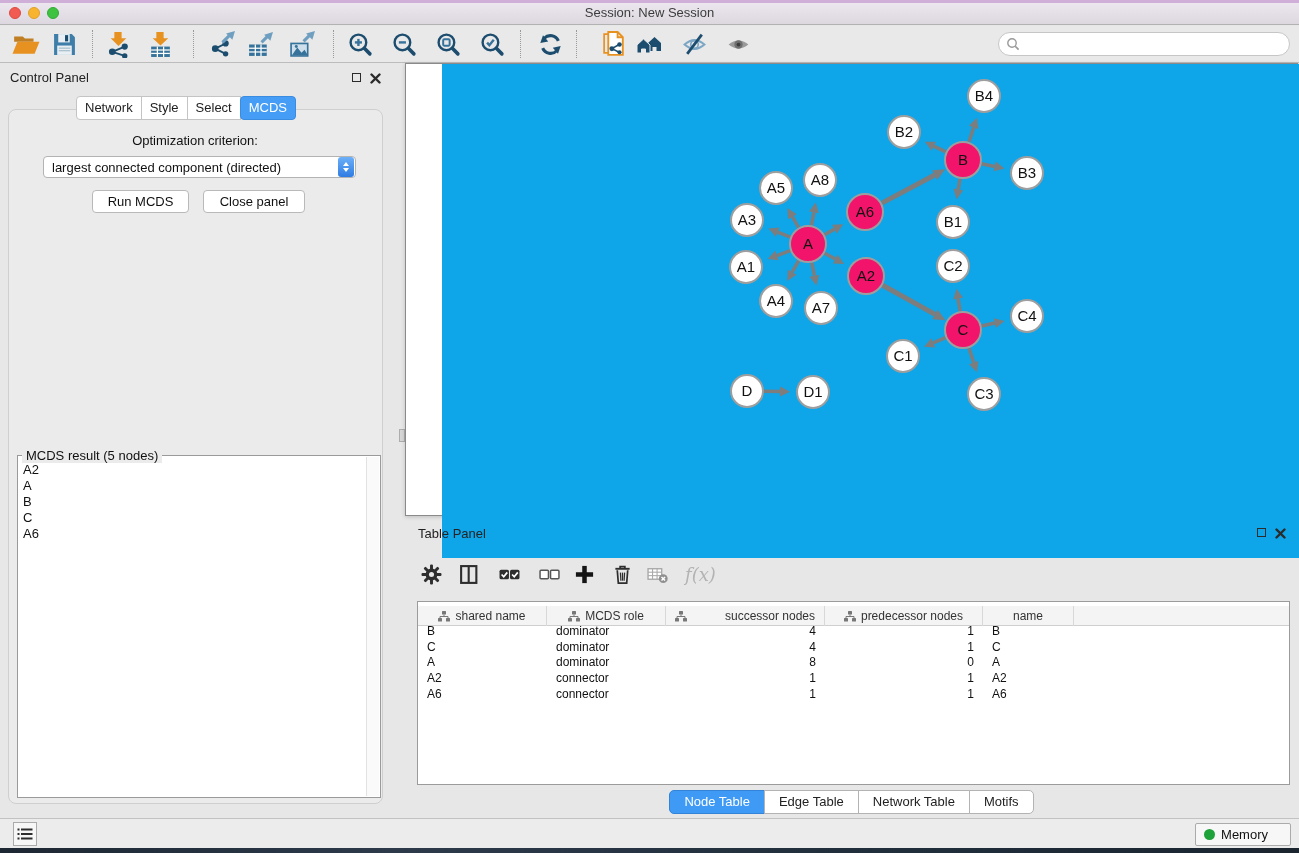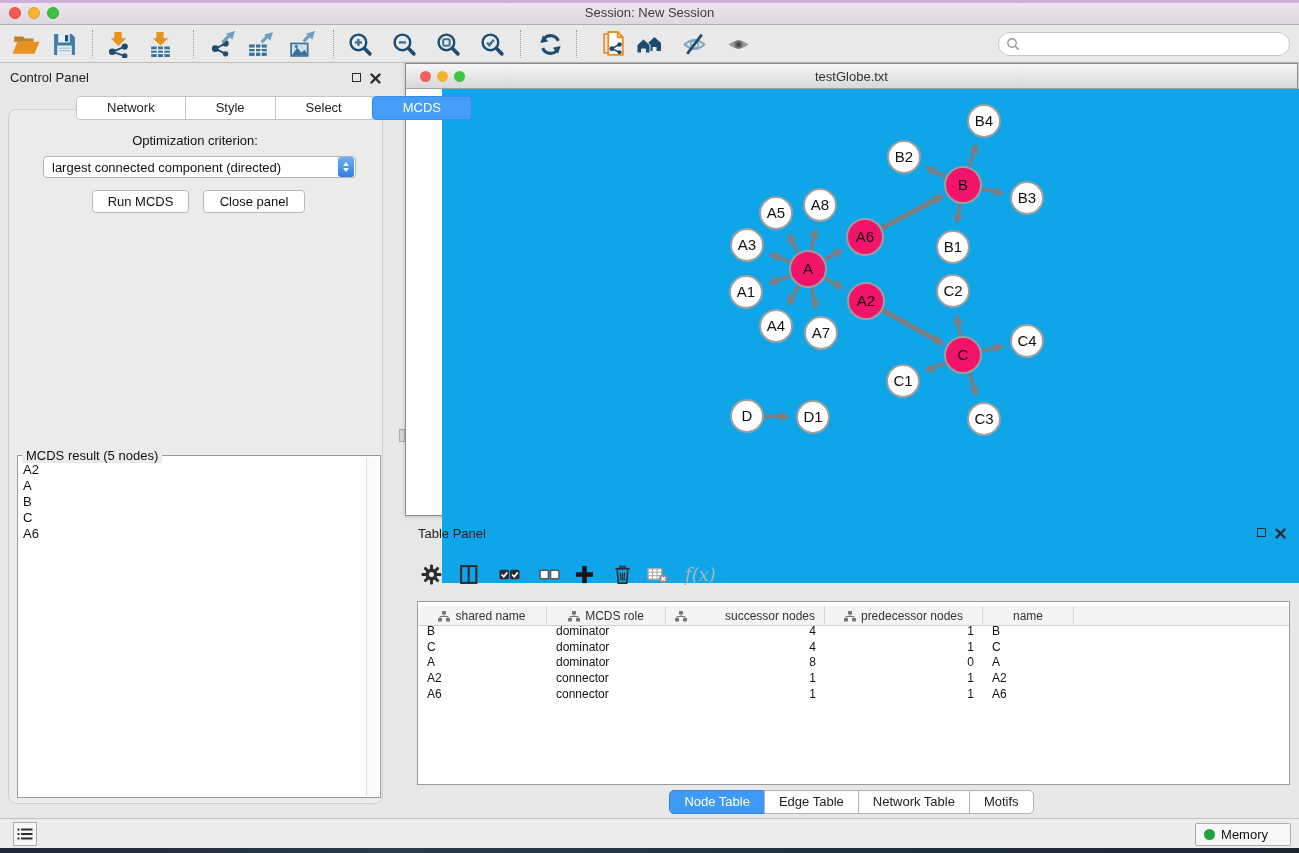--- a/index.html
+++ b/index.html
@@ -24,21 +24,21 @@
     border:1px solid #c6c6c6; border-radius:12px; display:flex; align-items:center; padding-left:7px; }
   .searchbox input { border:none; outline:none; flex:1; font-size:12px; background:transparent; margin-left:4px; }
 
   
   .control-panel { position:absolute; left:0; top:63px; width:390px; height:755px; }
   .panel-title { position:absolute; left:10px; top:7px; font-size:13px; color:#222; }
   .panel-icons { position:absolute; top:10px; display:flex; gap:9px; }
   .cp-content { position:absolute; left:8px; top:46px; width:375px; height:695px;
     background:#ebebeb; border:1px solid #cfcfcf; border-radius:8px; }
   .cp-tabs { position:absolute; left:77px; top:33px; display:flex; z-index:2; }
-  .cp-tab { padding:3px 30px 4px; font-size:13px; color:#222; background:#fff;
+  .cp-tab { padding:3px 8px 4px; font-size:13px; color:#222; background:#fff;
     border:1px solid #c4c4c4; margin-left:-1px; }
   .cp-tab:first-child { border-radius:4px 0 0 4px; }
   .cp-tab.selected { background:#459df6; border-color:#3a8ce0; color:#fff; border-radius:4px; }
   .opt-label { position:absolute; left:0; top:70px; width:390px; text-align:center; font-size:13px; color:#111; }
   .dropdown { position:absolute; left:43px; top:93px; width:313px; height:22px; background:#fff;
     border:1px solid #b3b3b3; border-radius:4px; display:flex; align-items:center; }
   .dropdown .dd-text { flex:1; font-size:13px; color:#111; padding-left:8px; white-space:nowrap; overflow:hidden; }
   .dd-stepper { width:16px; height:20px; margin-right:1px; border-radius:3px;
     background:linear-gradient(#6cb0f9,#2f7ce2); display:flex; flex-direction:column; align-items:center; justify-content:center; gap:2px; }
   .dd-stepper i { width:0; height:0; border-left:3.5px solid transparent; border-right:3.5px solid transparent; display:block; }
@@ -312,26 +312,20 @@
         </div>
       <div class="mcds-scroll"></div>
     </div>
   </div>
 
   <div class="grip" style="left:399px; top:429px; width:6px; height:13px;"></div>
   <div class="grip" style="left:845px; top:514px; width:13px; height:6px;"></div>
   <div class="grip" style="left:1290px; top:286px; width:6px; height:13px;"></div>
 
   <div class="network-frame">
-    <div class="nf-titlebar">
-      <span class="nf-light" style="left:14px; background:#f0615a;"></span>
-      <span class="nf-light" style="left:31px; background:#f3b32f;"></span>
-      <span class="nf-light" style="left:48px; background:#3dc53e;"></span>
-      <div class="nf-title">testGlobe.txt</div>
-    </div>
     <div class="nf-canvas">
       <svg id="netsvg" width="891" height="426">
           <line x1="348.3192469177497" y1="173.04363813157366" x2="335.7086764060137" y2="168.08210219253" stroke="#7d7d7d" stroke-width="3.5"></line>
           <polygon points="326.40301688903986,164.42085910388454 337.5392979503364,163.42927243404307 333.878054861691,172.7349319510169" fill="#7d7d7d"></polygon>
           <line x1="356.57336017122014" y1="163.50338029963527" x2="350.37258496577556" y2="152.65202369010714" stroke="#7d7d7d" stroke-width="3.5"></line>
           <polygon points="345.4111955822072,143.96959226886256 354.71380067639785,150.17132899832296 346.03136925515327,155.13271838189132" fill="#7d7d7d"></polygon>
           <line x1="369.5014821659535" y1="161.3254284482479" x2="371.9184783433439" y2="148.4347821688326" stroke="#7d7d7d" stroke-width="3.5"></line>
           <polygon points="373.76136369384574,138.6060602994894 376.8328392780155,149.35622484408353 367.0041174086723,147.5133394935817" fill="#7d7d7d"></polygon>
           <line x1="382.5676919223241" y1="170.69883962255486" x2="392.4805675115081" y2="165.13371648476735" stroke="#7d7d7d" stroke-width="3.5"></line>
           <polygon points="401.20040536536294,160.23836891769096 394.92824129504635,169.49363541169475 390.0328937279699,160.77379755783994" fill="#7d7d7d"></polygon>

